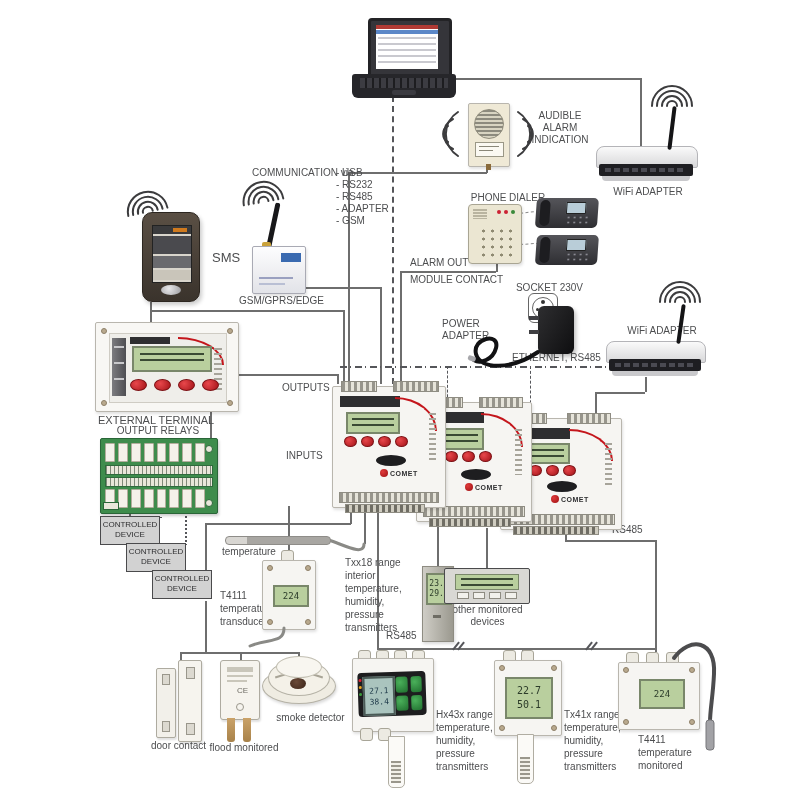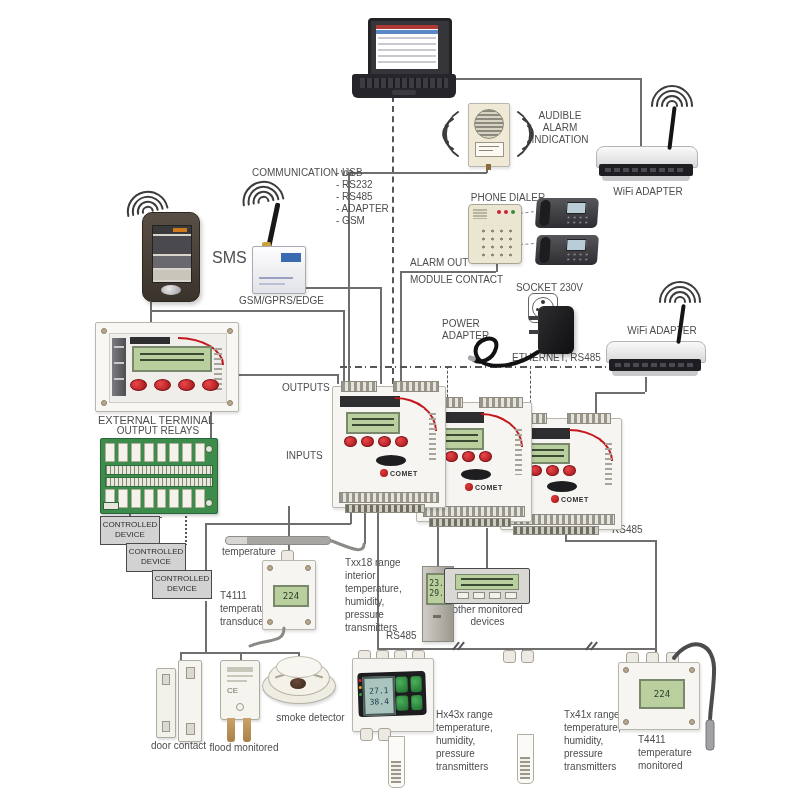--- a/index.html
+++ b/index.html
@@ -103,21 +103,21 @@
 ALARM
 INDICATION</div>
   <div class="lbl c" style="left:598px;top:186px;width:100px;">WiFi ADAPTER</div>
   <div class="lbl" style="left:252px;top:167px;">COMMUNICATION via</div>
   <div class="lbl" style="left:336px;top:167px;">- USB
 - RS232
 - RS485
 - ADAPTER
 - GSM</div>
   <div class="lbl c" style="left:452px;top:192px;width:112px;">PHONE DIALER</div>
-  <div class="lbl" style="left:212px;top:252px;font-size:16px;">SMS</div>
+  <div class="lbl" style="left:212px;top:252px;font-size:13px;">SMS</div>
   <div class="lbl c" style="left:234px;top:295px;width:95px;">GSM/GPRS/EDGE</div>
   <div class="lbl" style="left:410px;top:257px;">ALARM OUT</div>
   <div class="lbl" style="left:410px;top:274px;">MODULE CONTACT</div>
   <div class="lbl c" style="left:512px;top:282px;width:75px;">SOCKET 230V</div>
   <div class="lbl" style="left:442px;top:318px;">POWER
 ADAPTER</div>
   <div class="lbl" style="left:512px;top:352px;">ETHERNET, RS485</div>
   <div class="lbl c" style="left:612px;top:325px;width:100px;">WiFi ADAPTER</div>
   <div class="lbl" style="left:98px;top:414px;font-size:11px;">EXTERNAL TERMINAL</div>
   <div class="lbl" style="left:282px;top:382px;">OUTPUTS</div>
@@ -478,21 +478,21 @@
   </div>
   <div class="abs" style="left:178px;top:660px;width:22px;height:80px;background:#f6f4ee;border:1px solid #aeaba0;border-radius:2px;box-shadow:1px 2px 2px rgba(0,0,0,.12);">
     <div class="abs" style="left:7px;top:6px;width:7px;height:10px;background:#dcd9d0;border:1px solid #9a978c;"></div>
     <div class="abs" style="left:7px;bottom:6px;width:7px;height:10px;background:#dcd9d0;border:1px solid #9a978c;"></div>
   </div>
 
   <div class="abs" style="left:220px;top:660px;width:38px;height:58px;background:#f6f4ee;border:1px solid #aeaba0;border-radius:3px;box-shadow:1px 2px 2px rgba(0,0,0,.12);">
     <div class="abs" style="left:6px;top:6px;width:26px;height:5px;background:#c9c6ba;"></div>
     <div class="abs" style="left:6px;top:14px;width:26px;height:2px;background:#c9c6ba;"></div>
     <div class="abs" style="left:6px;top:19px;width:20px;height:2px;background:#c9c6ba;"></div>
-    <div class="lbl" style="left:6px;top:24px;font-size:8px;color:#6e6c64;">CE</div>
+    <div class="lbl" style="left:16px;top:24px;font-size:8px;color:#6e6c64;">CE</div>
     <div class="abs" style="left:15px;top:42px;width:6px;height:6px;border:1px solid #9a978c;border-radius:50%;"></div>
   </div>
   <div class="abs" style="left:227px;top:718px;width:8px;height:24px;background:linear-gradient(#caa268,#a8824a);border-radius:0 0 3px 3px;"></div>
   <div class="abs" style="left:243px;top:718px;width:8px;height:24px;background:linear-gradient(#caa268,#a8824a);border-radius:0 0 3px 3px;"></div>
 
   <div class="abs" style="left:262px;top:668px;width:72px;height:34px;background:#efece2;border:1px solid #b5b2a6;border-radius:50%;box-shadow:1px 2px 3px rgba(0,0,0,.15);"></div>
   <div class="abs" style="left:268px;top:660px;width:60px;height:34px;background:#f4f1e8;border:1px solid #b5b2a6;border-radius:50%;">
     <div class="abs" style="left:6px;top:14px;width:10px;height:2px;background:#a8a496;transform:rotate(-18deg);"></div>
     <div class="abs" style="right:6px;top:14px;width:10px;height:2px;background:#a8a496;transform:rotate(18deg);"></div>
   </div>
@@ -521,20 +521,30 @@
     </div>
   </div>
   <div class="gland" style="left:360px;top:728px;"></div>
   <div class="gland" style="left:378px;top:728px;"></div>
   <div class="probe" style="left:388px;top:736px;width:15px;height:50px;">
     <div class="probeslots" style="left:2px;top:24px;width:10px;height:22px;"></div>
   </div>
 
   <div class="gland" style="left:503px;top:650px;"></div>
   <div class="gland" style="left:521px;top:650px;"></div>
+  <div class="dev" style="left:494px;top:660px;width:66px;height:74px;">
+    <div class="screw" style="left:4px;top:4px;"></div>
+    <div class="screw" style="right:4px;top:4px;"></div>
+    <div class="screw" style="left:4px;bottom:4px;"></div>
+    <div class="screw" style="right:4px;bottom:4px;"></div>
+    <div class="lcd" style="left:10px;top:16px;width:44px;height:38px;flex-direction:column;font-size:10px;line-height:14px;">
+      <span>22.7</span>
+      <span>50.1</span>
+    </div>
+  </div>
   <div class="probe" style="left:517px;top:734px;width:15px;height:48px;">
     <div class="probeslots" style="left:2px;top:22px;width:10px;height:22px;"></div>
   </div>
 
   <div class="gland" style="left:626px;top:652px;"></div>
   <div class="gland" style="left:646px;top:652px;"></div>
   <div class="gland" style="left:666px;top:652px;"></div>
   <div class="dev" style="left:618px;top:662px;width:80px;height:66px;">
     <div class="screw" style="left:4px;top:4px;"></div>
     <div class="screw" style="right:4px;top:4px;"></div>

